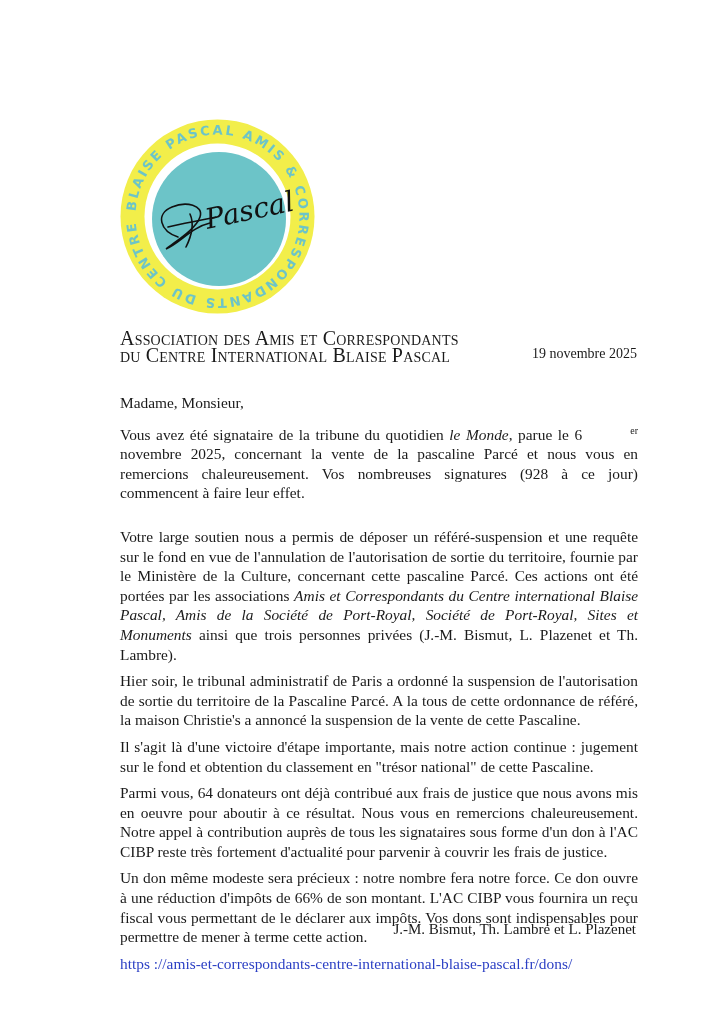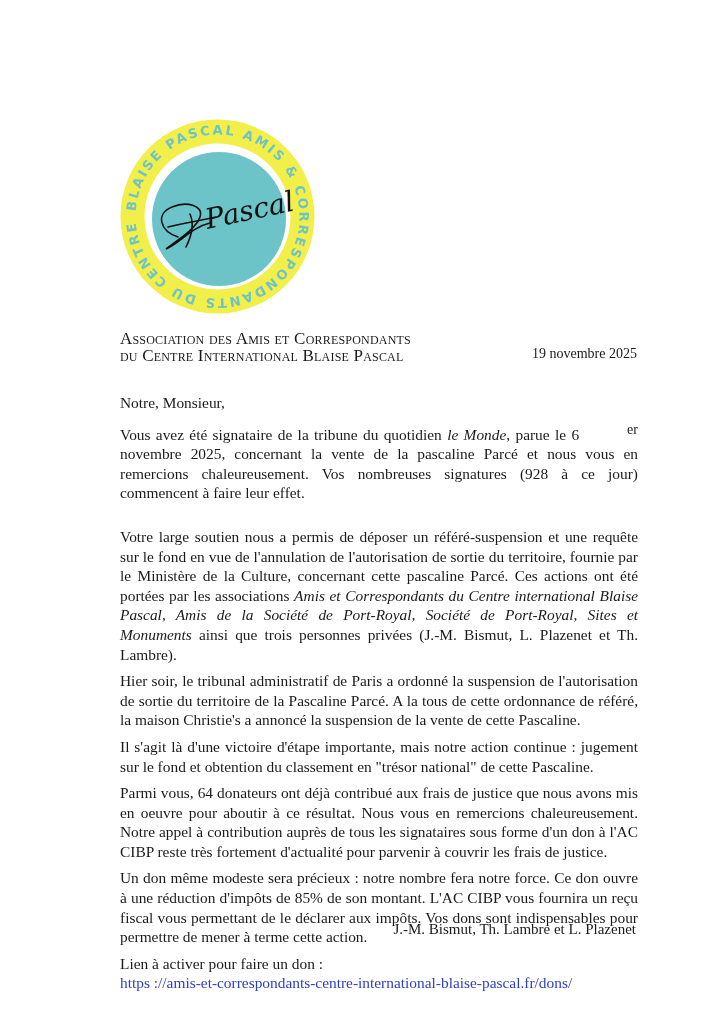--- a/index.html
+++ b/index.html
@@ -29,21 +29,21 @@
       height: 195px;
     }
     .logo svg { display: block; }
 
     
     .org-name {
       position: absolute;
       left: 120px;
       top: 330px;
       font-family: "Liberation Serif", "DejaVu Serif", serif;
-      font-size: 17px;
+      font-size: 20px;
       line-height: 17px;
       letter-spacing: 0.2px;
       font-variant: small-caps;
       color: #1a1a1a;
     }
     .org-name div { white-space: nowrap; }
     .date {
       position: absolute;
       right: 87px;
       top: 345px;
@@ -66,21 +66,21 @@
       hyphens: manual;
     }
     .body p {
       margin: 0 0 7px 0;
     }
     .body p.greet { margin-bottom: 12px; }
     .body p.gap-after { margin-bottom: 24px; }
     .body p.left { text-align: left; }
     .body i { font-style: italic; }
     .body sup {
-      font-size: 14px;
+      font-size: 10px;
       vertical-align: 6px;
       line-height: 0;
       padding-left: 48px;
     }
     .link {
       color: #2b3fc4;
       text-decoration: none;
       white-space: nowrap;
       cursor: pointer;
     }
@@ -121,34 +121,33 @@
     </svg>
   </div>
 
   <div class="org-name">
     <div>Association des Amis et Correspondants</div>
     <div>du Centre International Blaise Pascal</div>
   </div>
   <div class="date">19 novembre 2025</div>
 
   <div class="body">
-    <p class="greet left">Notre, Monsieur,</p>
+    <p class="greet left">Madame, Monsieur,</p>
 
     <p class="gap-after"><span>Vous avez été signataire de la tribune du quotidien </span><i>le Monde</i><span>, parue le 6</span><sup>er</sup><span> novembre 2025, concernant la vente de la pascaline Parcé et nous vous en remercions chaleu­reusement. Vos nombreuses signatures (928 à ce jour) commencent à faire leur effet.</span></p>
 
     <p><span>Votre large soutien nous a permis de déposer un référé-suspension et une requête sur le fond en vue de l'annulation de l'autorisation de sortie du territoire, fournie par le Mi­nistère de la Culture, concernant cette pascaline Parcé. Ces actions ont été portées par les associations </span><i>Amis et Correspondants du Centre international Blaise Pascal, Amis de la Société de Port-Royal, Société de Port-Royal, Sites et Monuments</i><span> ainsi que trois personnes privées (J.-M. Bismut, L. Plazenet et Th. Lambre).</span></p>
 
     <p>Hier soir, le tribunal administratif de Paris a ordonné la suspension de l'autorisation de sortie du territoire de la Pascaline Parcé. A la tous de cette ordonnance de référé, la maison Christie's a annoncé la suspension de la vente de cette Pascaline.</p>
 
     <p>Il s'agit là d'une victoire d'étape importante, mais notre action continue : jugement sur le fond et obtention du classement en "trésor national" de cette Pascaline.</p>
 
     <p>Parmi vous, 64 donateurs ont déjà contribué aux frais de justice que nous avons mis en oeuvre pour aboutir à ce résultat. Nous vous en remercions chaleureusement. Notre appel à contribution auprès de tous les signataires sous forme d'un don à l'AC CIBP reste très fortement d'actualité pour parvenir à couvrir les frais de justice.</p>
 
-    <p>Un don même modeste sera précieux : notre nombre fera notre force. Ce don ouvre à une réduction d'impôts de 85% de son montant. L'AC CIBP vous fournira un reçu fiscal vous permettant de le déclarer aux impôts. Vos dons sont indispensables pour permettre de mener à terme cette action.</p>
+    <p>Un don même modeste sera précieux : notre nombre fera notre force. Ce don ouvre à une réduction d'impôts de 66% de son montant. L'AC CIBP vous fournira un reçu fiscal vous permettant de le déclarer aux impôts. Vos dons sont indispensables pour permettre de mener à terme cette action.</p>
 
     <p class="left">
-      <span class="nojust">Lien à activer pour faire un don :</span>
       <a class="link nojust">https ://amis-et-correspondants-centre-international-blaise-pascal.fr/dons/</a>
     </p>
   </div>
 
   <div class="signature">J.-M. Bismut, Th. Lambre et L. Plazenet</div>
 </div>
 
 </body></html>

